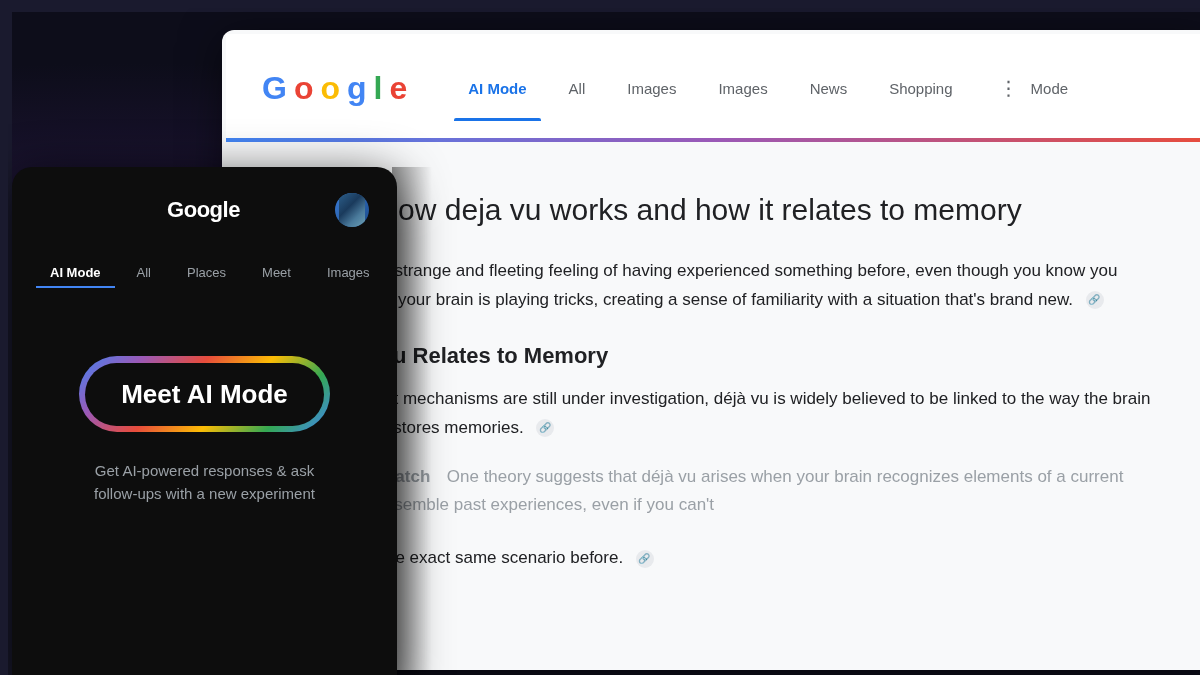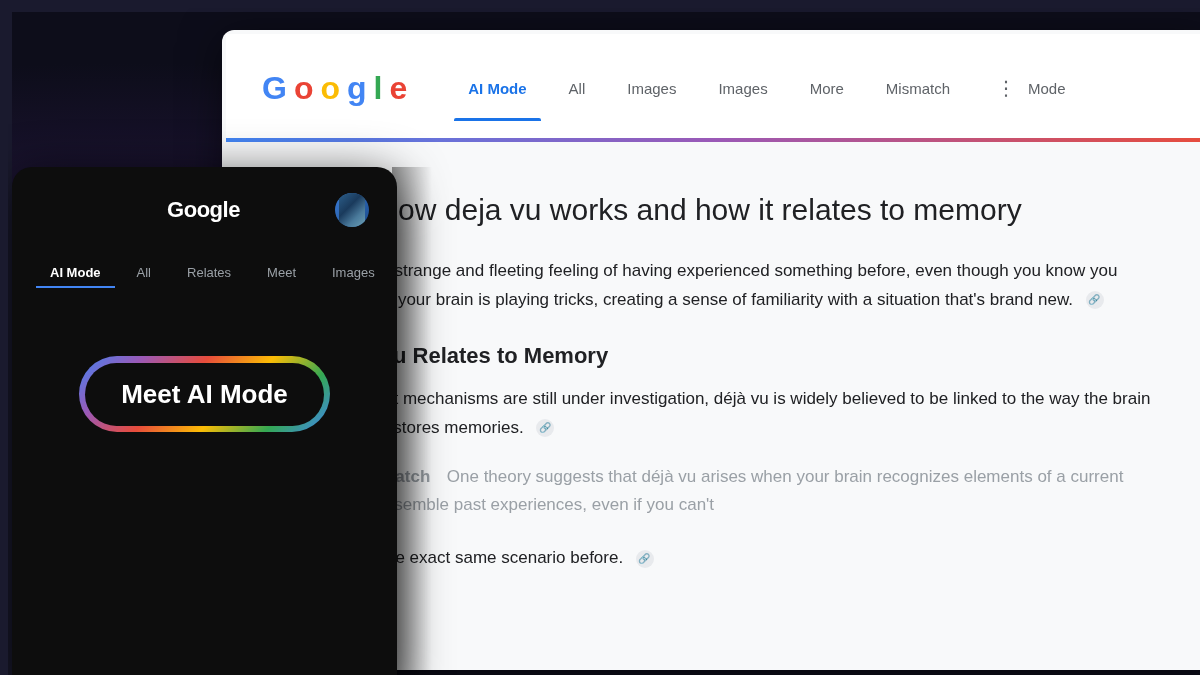--- a/index.html
+++ b/index.html
@@ -330,22 +330,22 @@
 
     <div class="google-logo-desktop">
       <span class="g-blue">G</span><span class="g-red">o</span><span class="g-yellow">o</span><span class="g-blue">g</span><span class="g-green">l</span><span class="g-red">e</span>
     </div>
 
     <nav class="desktop-nav">
       <div class="desktop-nav-item active">AI Mode</div>
       <div class="desktop-nav-item">All</div>
       <div class="desktop-nav-item">Images</div>
       <div class="desktop-nav-item">Images</div>
-      <div class="desktop-nav-item">More</div>
-      <div class="desktop-nav-item">Mismatch</div>
+      <div class="desktop-nav-item">News</div>
+      <div class="desktop-nav-item">Shopping</div>
       <div class="desktop-nav-more">
         <span class="dots-icon">⋮</span>
         <span>Mode</span>
       </div>
     </nav>
   </div>
 
   <div class="desktop-content">
     <h1 class="query-title">explain how deja vu works and how it relates to memory</h1>
     <p class="answer-text">
@@ -381,24 +381,25 @@
       <span>Google</span>
     </div>
     <div class="mobile-avatar">
       <div class="mobile-avatar-inner"></div>
     </div>
   </div>
 
   <nav class="mobile-nav">
     <div class="mobile-nav-item active">AI Mode</div>
     <div class="mobile-nav-item">All</div>
-    <div class="mobile-nav-item">Relates</div>
+    <div class="mobile-nav-item">Places</div>
     <div class="mobile-nav-item">Meet</div>
     <div class="mobile-nav-item">Images</div>
     <div class="mobile-nav-item">Po...</div>
   </nav>
 
   <div class="mobile-content">
     <div class="ai-mode-button-wrapper">
       <div class="ai-mode-button-inner">Meet AI Mode</div>
     </div>
+    <p class="mobile-subtitle">Get AI-powered responses &amp; ask follow-ups with a new experiment</p>
   </div>
 </div>
 
 </body></html>

